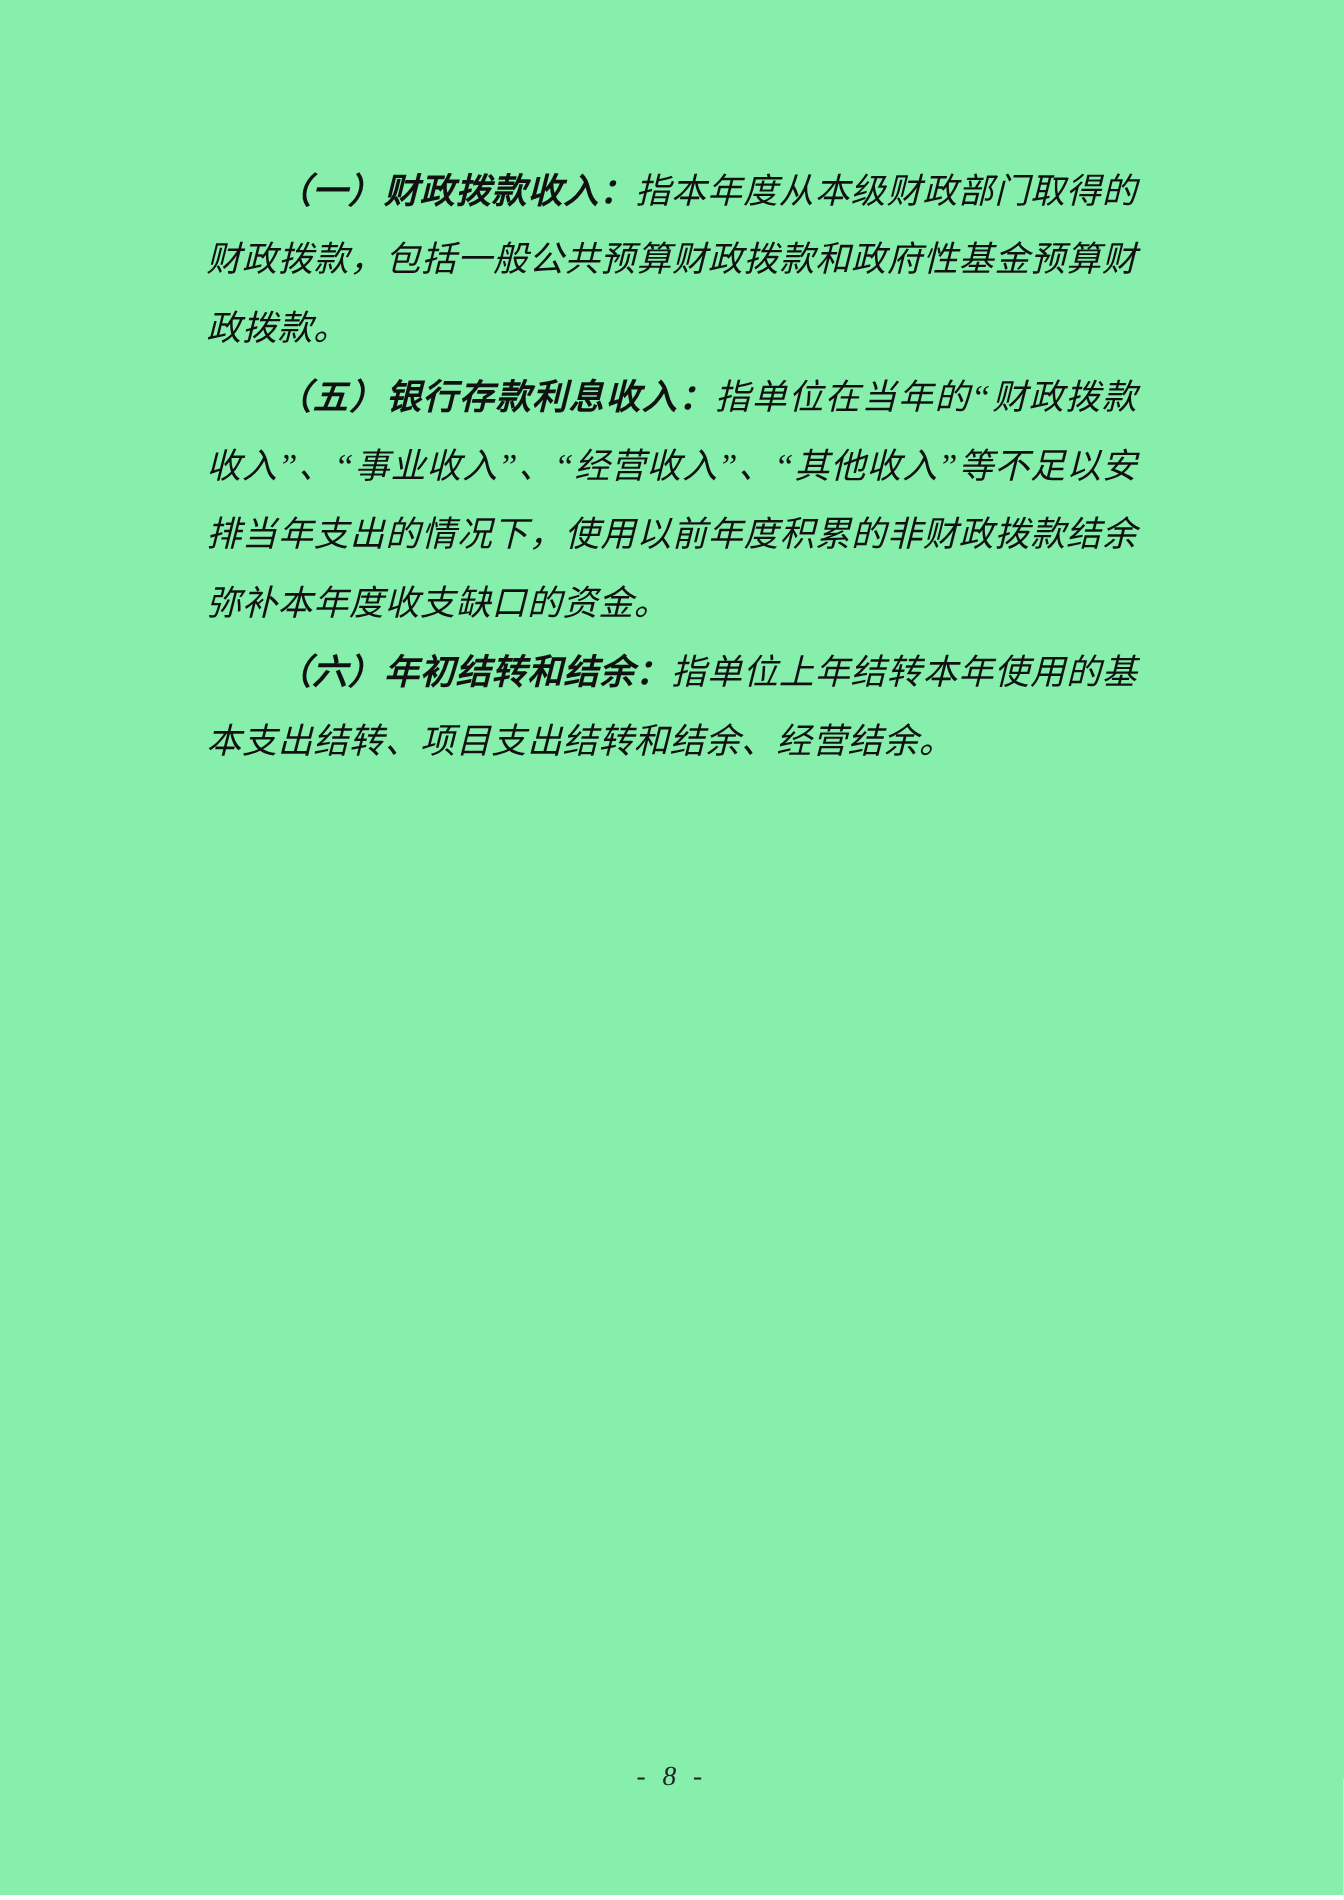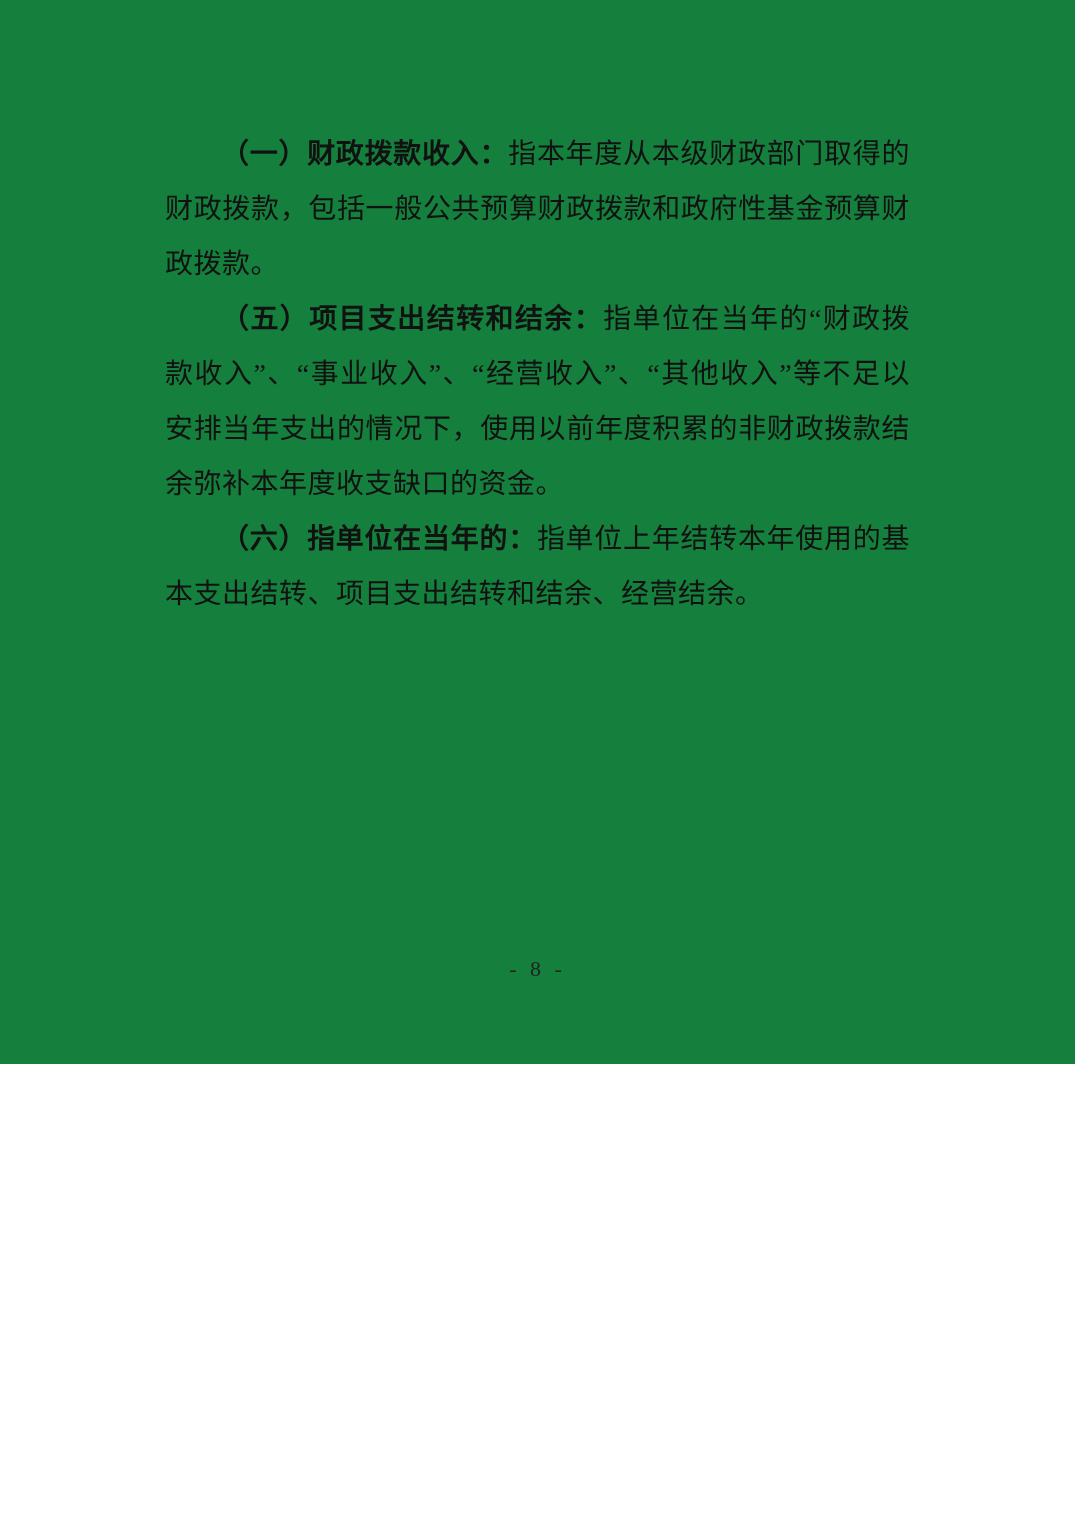--- a/index.html
+++ b/index.html
@@ -3,25 +3,26 @@
 <meta charset="utf-8">
 <style>
   html, body {
     margin: 0;
     padding: 0;
     background: #ffffff;
   }
   .page {
     position: relative;
     width: 1075px;
-    height: 1064px;
-    background: #15803d;
+    height: 1516px;
+    background: #86efac;
     overflow: hidden;
     font-family: "Liberation Serif", "DejaVu Serif", serif;
     color: #111111;
+    font-style: italic;
   }
   .content {
     position: absolute;
     left: 165px;
     top: 126px;
     width: 745px;
     font-size: 28px;
     line-height: 55px;
     text-align: justify;
     text-justify: inter-character;
@@ -49,20 +50,20 @@
 <body>
 
 <div class="page">
 
   <div class="content">
   <p class="para"><span class="para-heading">（一）财政拨款收入：</span><span class="para-body">指本年度从本级财政部门取得的财政拨款，包括一般公共预算财政拨款和政府性基金预算财政拨款。</span></p>
 
 
 
 
-  <p class="para"><span class="para-heading">（五）项目支出结转和结余：</span><span class="para-body">指单位在当年的“财政拨款收入”、“事业收入”、“经营收入”、“其他收入”等不足以安排当年支出的情况下，使用以前年度积累的非财政拨款结余弥补本年度收支缺口的资金。</span></p>
+  <p class="para"><span class="para-heading">（五）银行存款利息收入：</span><span class="para-body">指单位在当年的“财政拨款收入”、“事业收入”、“经营收入”、“其他收入”等不足以安排当年支出的情况下，使用以前年度积累的非财政拨款结余弥补本年度收支缺口的资金。</span></p>
 
-  <p class="para"><span class="para-heading">（六）指单位在当年的：</span><span class="para-body">指单位上年结转本年使用的基本支出结转、项目支出结转和结余、经营结余。</span></p>
+  <p class="para"><span class="para-heading">（六）年初结转和结余：</span><span class="para-body">指单位上年结转本年使用的基本支出结转、项目支出结转和结余、经营结余。</span></p>
 </div>
 
   <div class="page-number">- 8 -</div>
 
 </div>
 
 </body></html>

